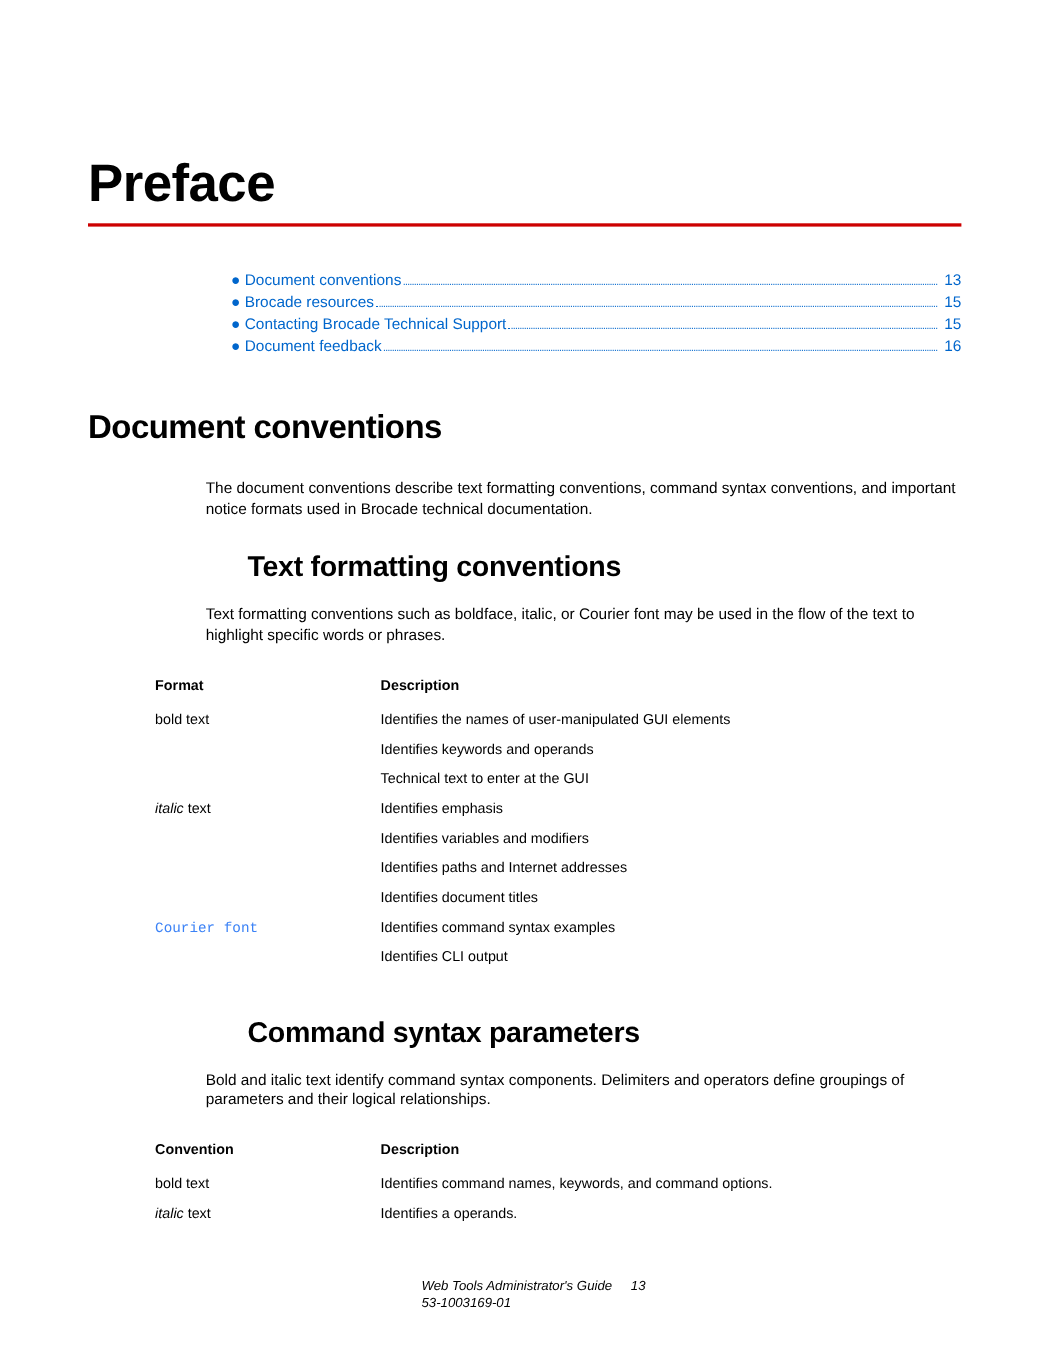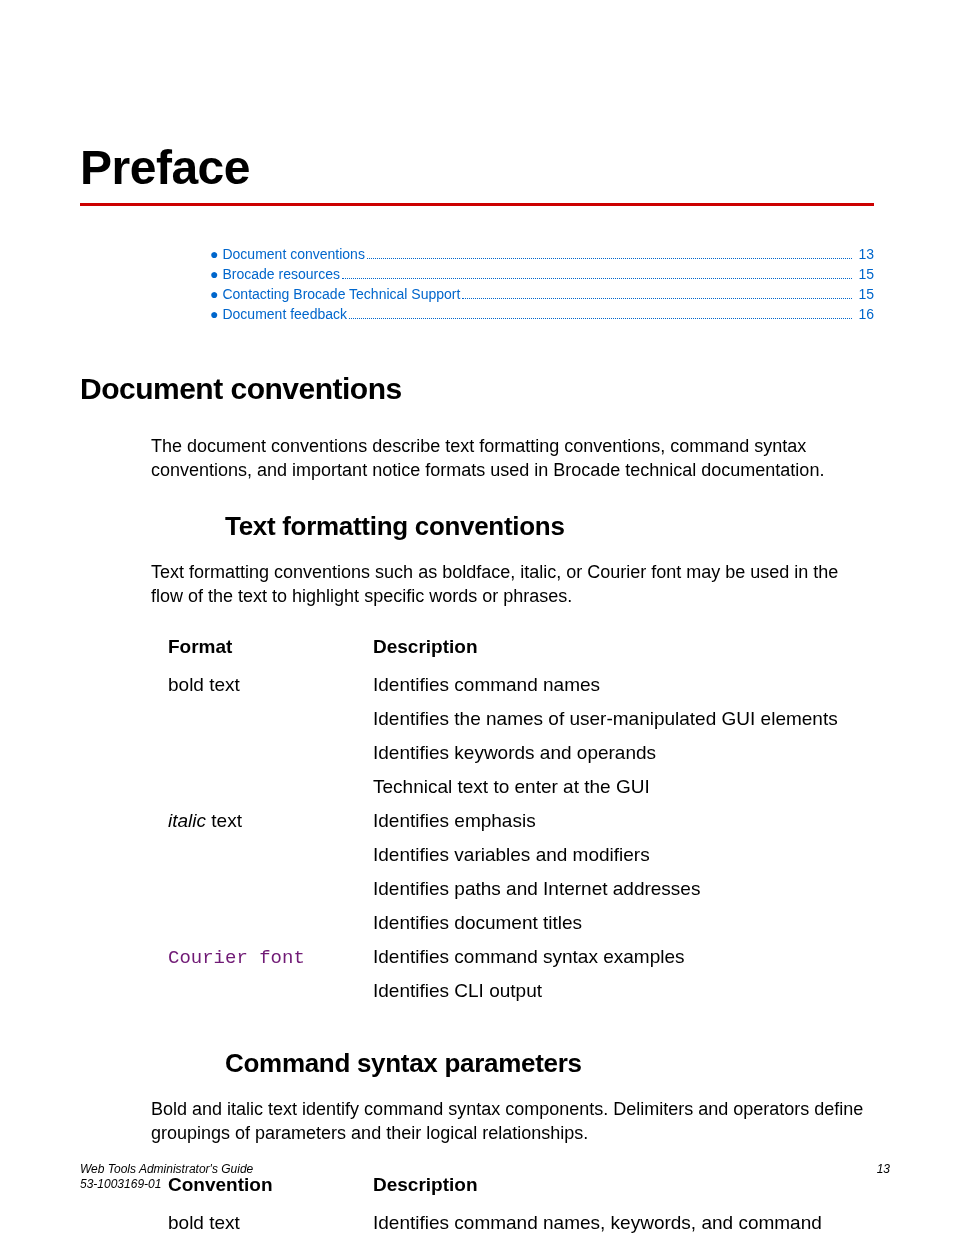--- a/index.html
+++ b/index.html
@@ -47,54 +47,54 @@
     .toc-page { color: #0066cc; white-space: nowrap; padding-left:2px; }
     .h2 {
       font-family: "Arial Narrow", Arial, sans-serif;
       font-stretch: condensed;
       font-size: 30px;
       font-weight: bold;
       margin-bottom: 28px;
       letter-spacing: -0.5px;
     }
     .body-text {
-      margin-left: 71px;
-      font-size: 18px;
+      margin-left: 107px;
+      font-size: 14px;
       line-height: 1.35;
       margin-bottom: 28px;
     }
     .h3 {
       font-family: "Arial Narrow", Arial, sans-serif;
       font-stretch: condensed;
       font-size: 26px;
       font-weight: bold;
       margin-left: 145px;
       margin-bottom: 18px;
       letter-spacing: -0.3px;
     }
     .table {
-      margin-left: 88px;
-      font-size: 19px;
+      margin-left: 61px;
+      font-size: 13px;
       margin-bottom: 34px;
     }
     .trow { display: flex; }
     .tcol1 { width: 205px; padding-right: 10px; }
     .tcol2 { flex: 1; }
     .theader { font-weight: bold; padding-bottom: 16px; }
     .tcell-line { margin-bottom: 12px; }
     .italic { font-style: italic; }
     .bold { font-weight: normal; }
-    .courier { font-family: "Courier New", monospace; color:#701a75; }
+    .courier { font-family: "Courier New", monospace; color:#3b82f6; }
     .footer {
       position: absolute;
       bottom: 42px;
       left: 80px;
       right: 64px;
       display: flex;
-      justify-content: space-between;
+      justify-content: center;
       font-size: 12px;
       font-style: italic;
       gap: 17px;
     }
     .footer-left { line-height: 1.3; }
   </style>
 </head>
 <body>
 
 <div class="chapter-title">Preface</div>
@@ -134,21 +134,20 @@
 <div class="body-text">Text formatting conventions such as boldface, italic, or Courier font may be used in the flow of the text to highlight specific words or phrases.</div>
 
 <div class="table">
   <div class="trow">
     <div class="tcol1 theader">Format</div>
     <div class="tcol2 theader">Description</div>
   </div>
   <div class="trow">
     <div class="tcol1"><span class="bold">bold</span><span> text</span></div>
     <div class="tcol2">
-      <div class="tcell-line">Identifies command names</div>
       <div class="tcell-line">Identifies the names of user-manipulated GUI elements</div>
       <div class="tcell-line">Identifies keywords and operands</div>
       <div class="tcell-line">Technical text to enter at the GUI</div>
     </div>
   </div>
   <div class="trow">
     <div class="tcol1"><span class="italic">italic</span><span> text</span></div>
     <div class="tcol2">
       <div class="tcell-line">Identifies emphasis</div>
       <div class="tcell-line">Identifies variables and modifiers</div>

